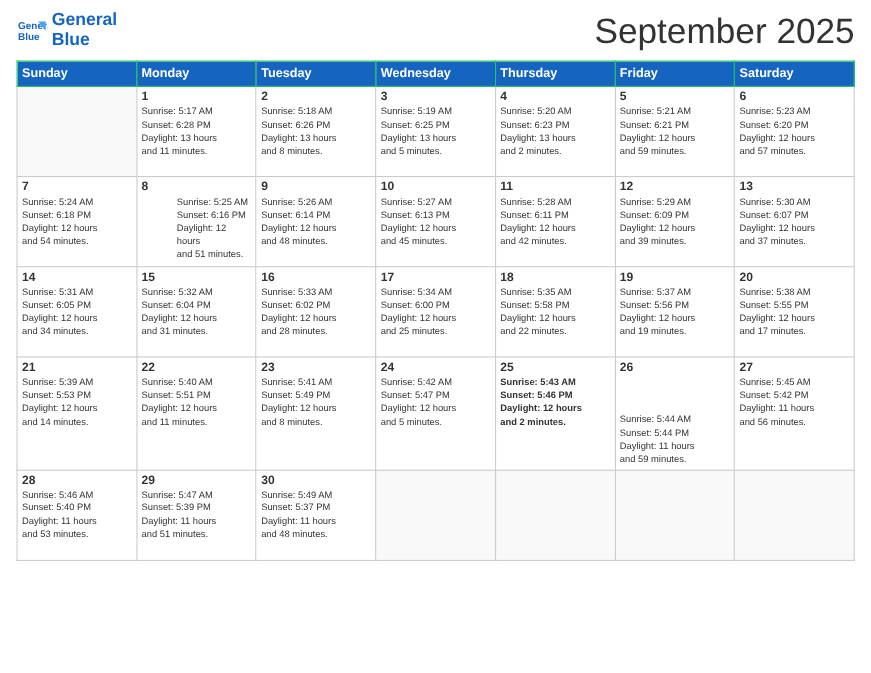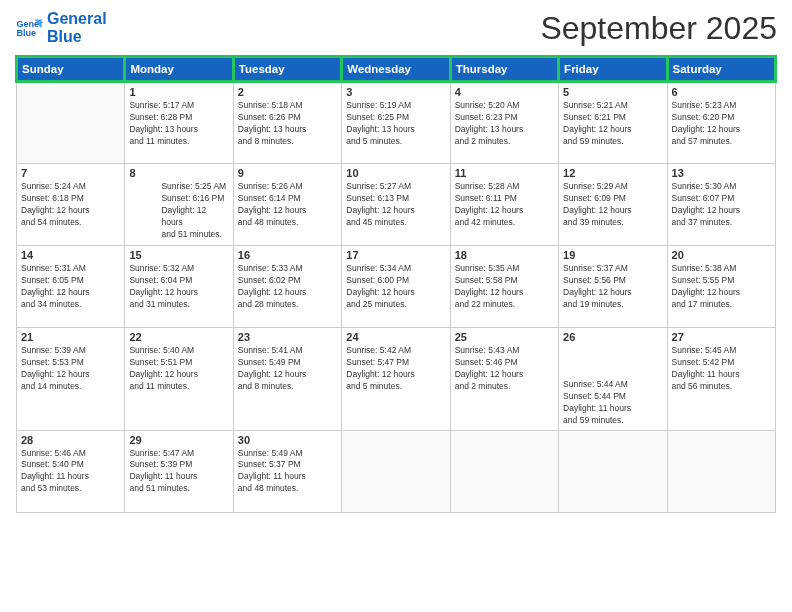--- a/index.html
+++ b/index.html
@@ -57,21 +57,21 @@
       border-collapse: collapse;
       table-layout: fixed;
     }
     thead tr th {
       background: #1565c0;
       color: #fff;
       font-size: 11.5px;
       font-weight: bold;
       padding: 5px 4px;
       text-align: left;
-      border: 3px solid #22c55e;
+      border: 1px solid #22c55e;
     }
     tbody tr td {
       border: 1px solid #ccc;
       vertical-align: top;
       padding: 3px 4px;
       font-size: 9px;
       color: #333;
       height: 82px;
     }
     tbody tr:last-child td {
@@ -299,21 +299,21 @@
           </td>
           <td>
             <span class="day-num">24</span>
             <div class="cell-info" style="white-space: pre-line;">Sunrise: 5:42 AM
 Sunset: 5:47 PM
 Daylight: 12 hours
 and 5 minutes.</div>
           </td>
           <td>
             <span class="day-num">25</span>
-            <div class="cell-info" style="white-space: pre-line;">Sunrise: 5:43 AM
+            <div class="cell-info" style="white-space: pre-line; font-weight: bold;">Sunrise: 5:43 AM
 Sunset: 5:46 PM
 Daylight: 12 hours
 and 2 minutes.</div>
           </td>
           <td>
             <span class="day-num">26</span>
             <div class="cell-info" style="white-space: pre-line; margin-top: 36px;">Sunrise: 5:44 AM
 Sunset: 5:44 PM
 Daylight: 11 hours
 and 59 minutes.</div>

